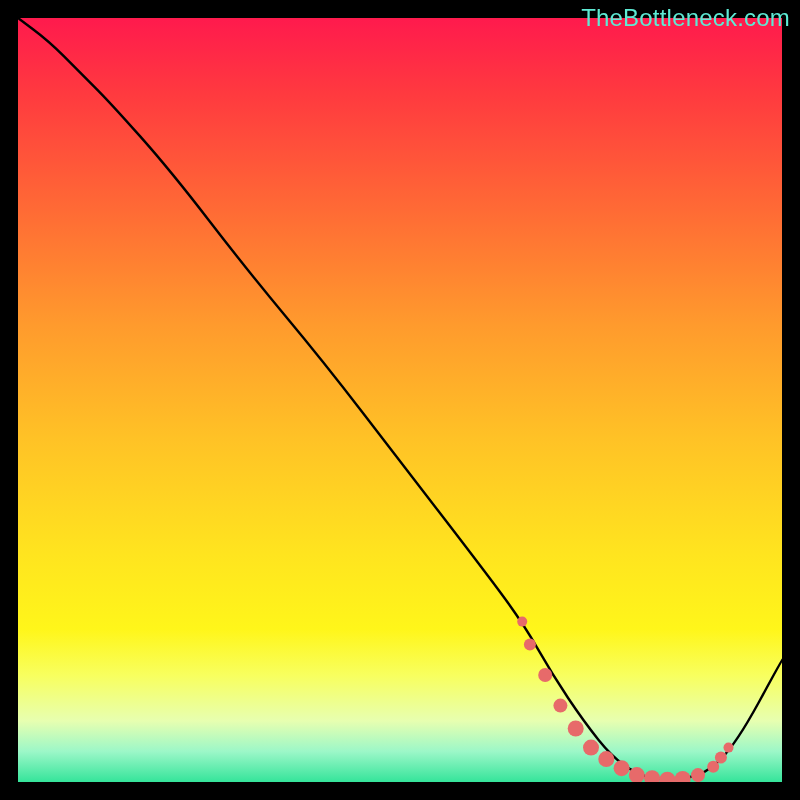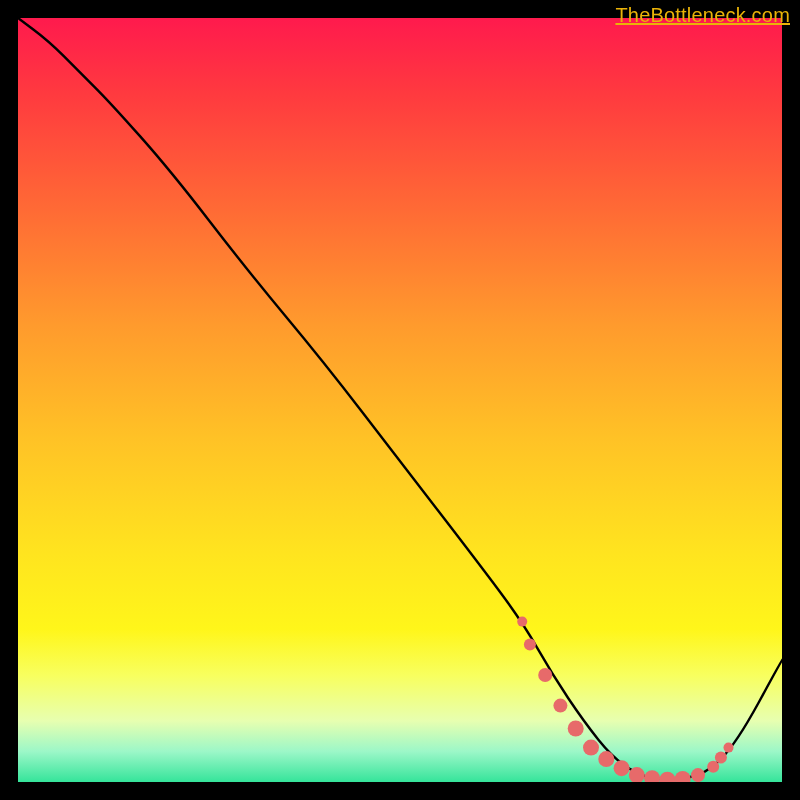--- a/index.html
+++ b/index.html
@@ -37,26 +37,25 @@
       #f8ff5e 86%,
       #e7ffb0 92%,
       #9cf7c8 96%,
       #35e49a 100%
     );
   }
   .watermark {
     position: absolute;
     top: 4px;
     right: 10px;
-    color: #eab308;
-    font-size: 20px;
+    color: #5eead4;
+    font-size: 24px;
     font-weight: 500;
     letter-spacing: 0.2px;
     z-index: 5;
-    text-decoration: underline;
   }
   svg.curve {
     position: absolute;
     left: 0;
     top: 0;
     width: 764px;
     height: 764px;
     z-index: 3;
   }
   svg.dots {

